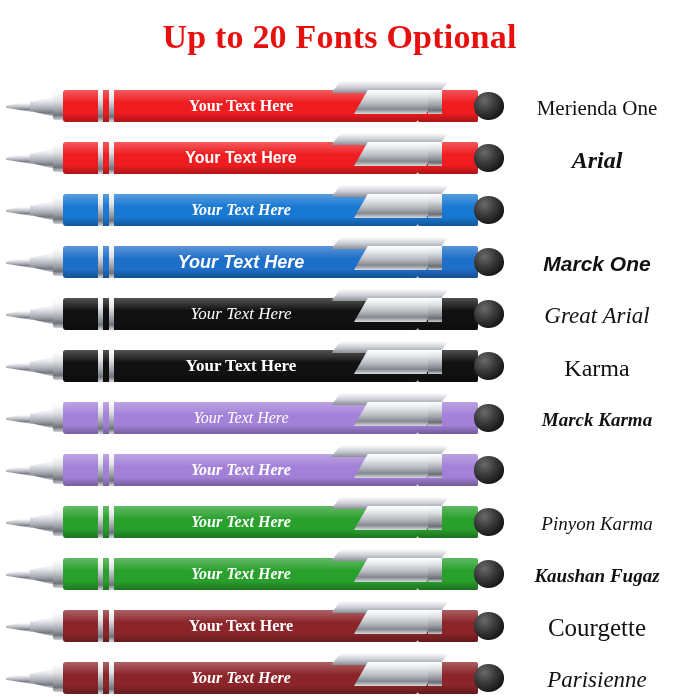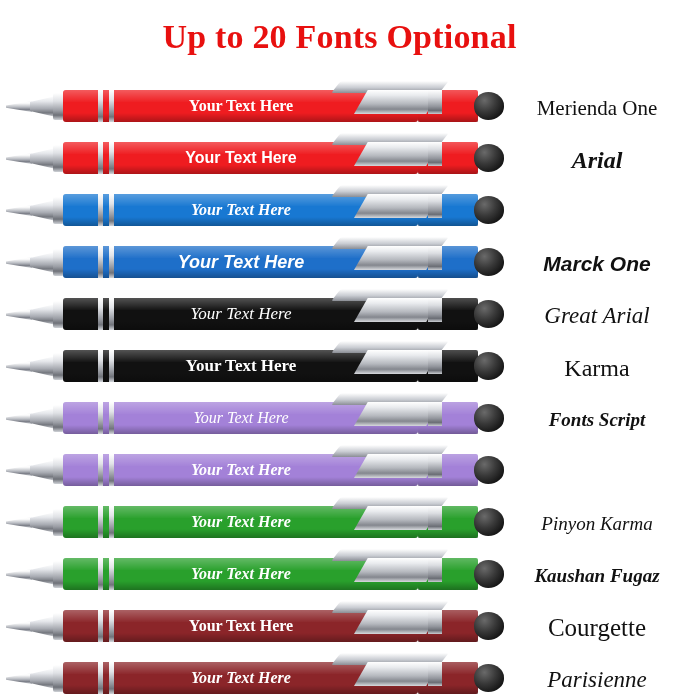--- a/index.html
+++ b/index.html
@@ -384,21 +384,21 @@
           <div class="shine"></div>
           <div class="shade"></div>
         </div>
         <div class="clip">
           <div class="arm"></div>
           <div class="plate"></div>
           <div class="collar"></div>
         </div>
         <div class="stylus"></div>
       </div>
-      <div class="font-label" style="font-family: &quot;Liberation Serif&quot;, serif; font-style: italic; font-weight: bold; font-size: 19px;">Fonts Script</div>
+      <div class="font-label" style="font-family: &quot;Liberation Serif&quot;, serif; font-style: italic; font-weight: bold; font-size: 19px;">Marck Karma</div>
     </div>
     <div class="pen-row">
       <div class="pen">
         <div class="tip"></div>
         <div class="cone"></div>
         <div class="grip-ring"></div>
         <div class="barrel" style="background: rgb(163, 129, 216);">
           <div class="shine"></div>
           <div class="shade"></div>
         </div>

